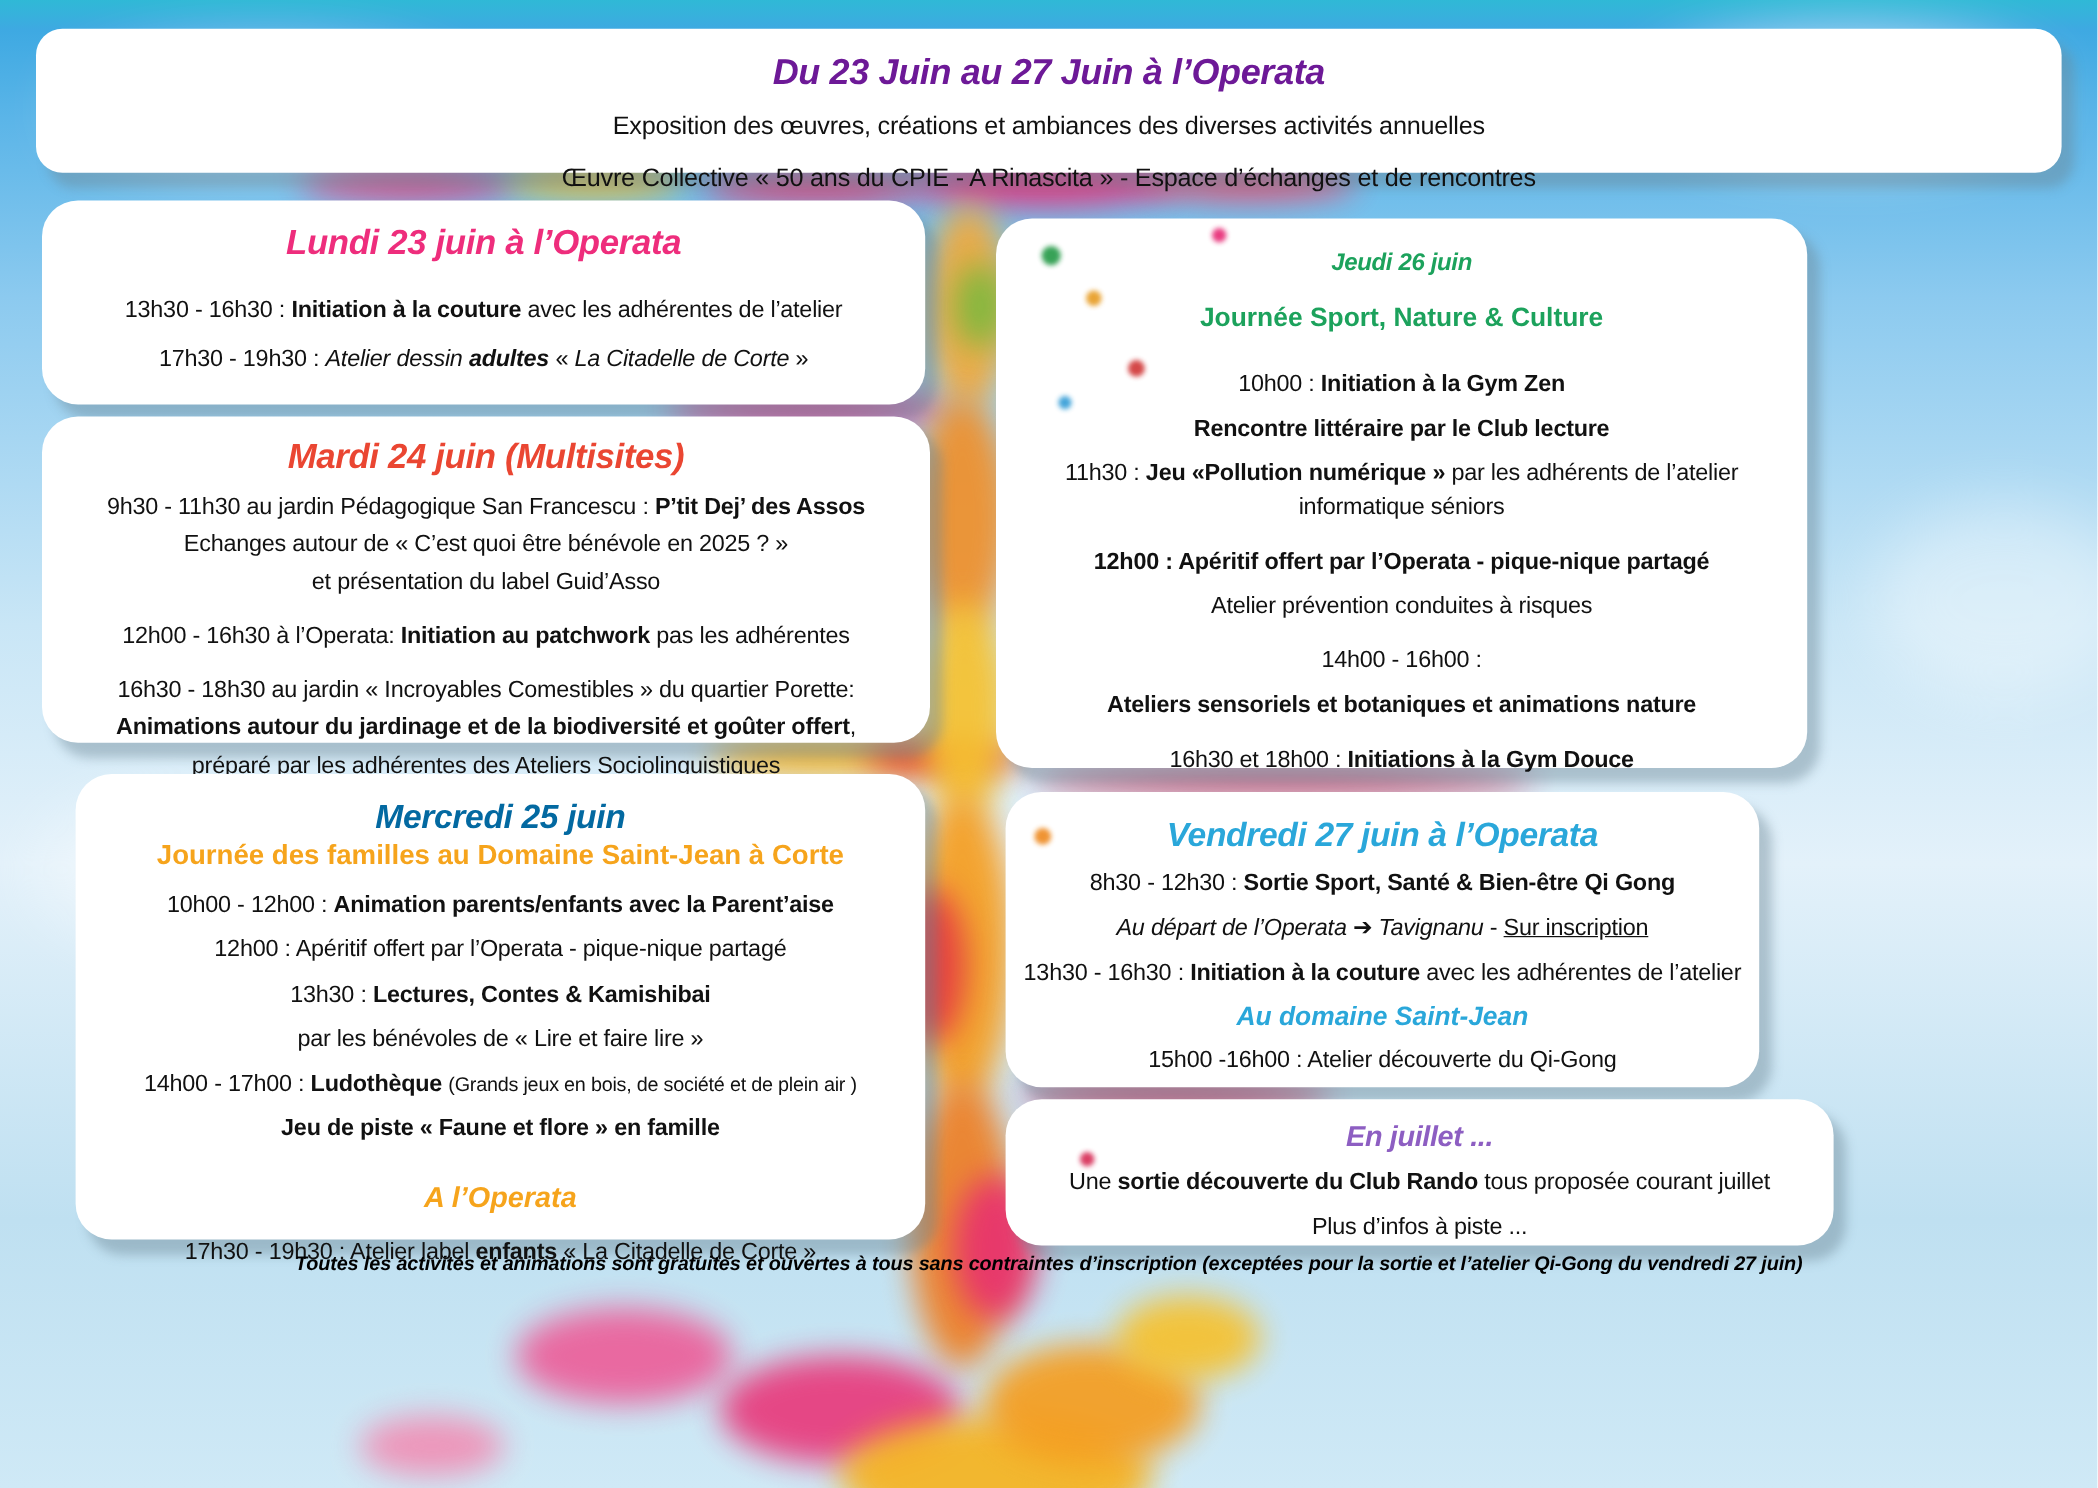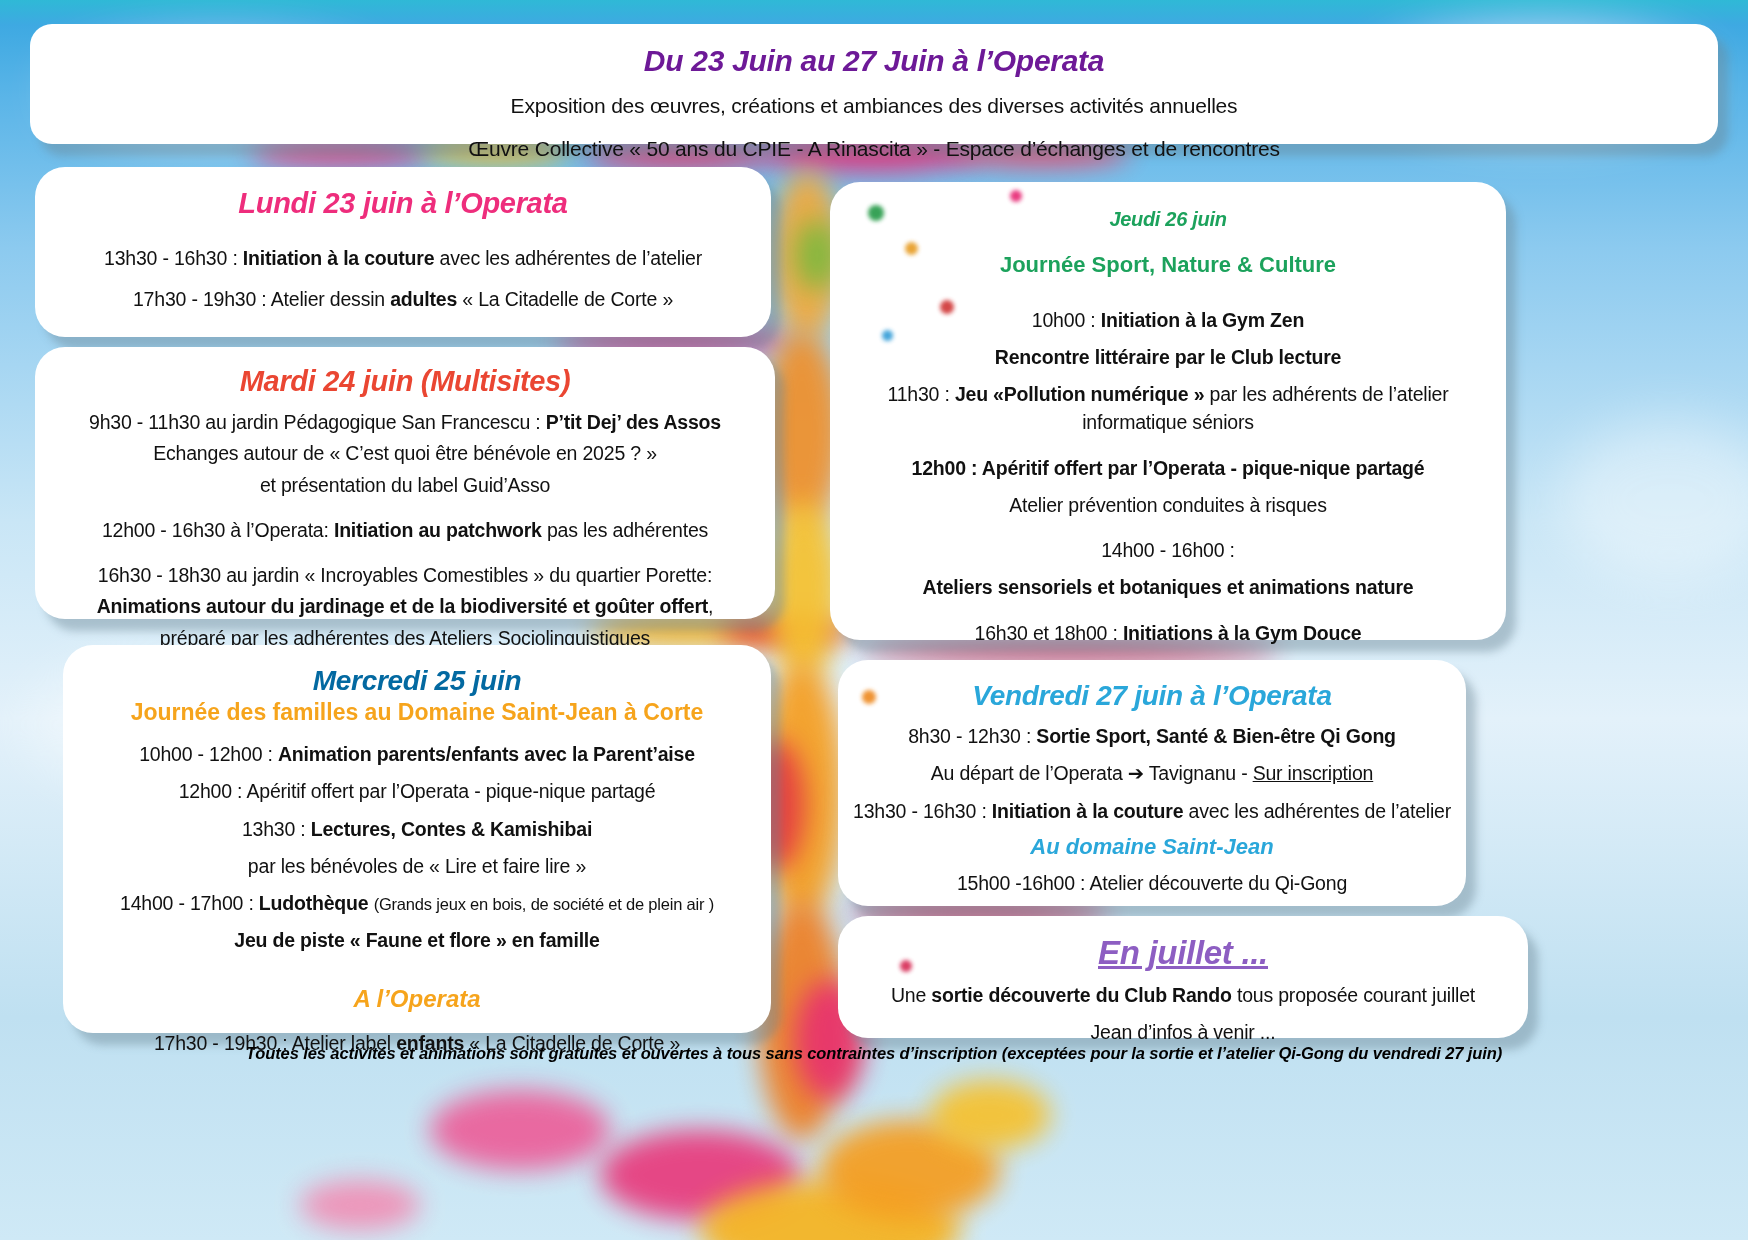--- a/index.html
+++ b/index.html
@@ -19,21 +19,21 @@
   .dot{position:absolute;border-radius:50%;filter:blur(2px);opacity:.95;z-index:3;}
   
   .card{
     position:absolute;background:#fff;border-radius:30px;z-index:2;
     box-shadow:10px 12px 9px rgba(105,130,145,.42);
     text-align:center;box-sizing:border-box;padding:12px 12px 0 12px;
   }
   .title{font-weight:700;font-style:italic;letter-spacing:-.3px;}
   .line{font-size:19.5px;letter-spacing:-.2px;line-height:1.45;margin:9px 0;}
   .seg-b{font-weight:700;}
-  .seg-i{}
+  .seg-i{font-style:italic;}
   .seg-u{text-decoration:underline;}
   .seg-s{font-size:16.5px;}
 
   .header-card{left:30px;top:24px;width:1688px;height:120px;border-radius:22px;}
   .header-card .title{font-size:30px;margin:8px 0 2px 0;}
   .header-card .line{font-size:21px;margin:13px 0;}
 
   .lundi-card{left:35px;top:167px;width:736px;height:170px;}
   .lundi-card .title{font-size:29px;margin:8px 0 24px 0;}
   .lundi-card .line{margin:13px 0;}
@@ -51,21 +51,21 @@
   .jeudi-card{left:830px;top:182px;width:676px;height:458px;}
   .jeudi-card .title{font-size:20px;margin:14px 0 20px 0;}
   .jeudi-card .subtitle{font-size:22px;margin:4px 0 0 0;line-height:1.3;}
   .jeudi-card .first{margin-top:26px;}
 
   .vendredi-card{left:838px;top:660px;width:628px;height:246px;}
   .vendredi-card .title{font-size:28px;margin:8px 0 10px 0;}
   .vendredi-card .subhead{font-size:22px;margin:4px 0 6px 0;}
 
   .juillet-card{left:838px;top:916px;width:690px;height:122px;}
-  .juillet-card .title{font-size:33px;margin:6px 0 8px 0;text-decoration:underline;}
+  .juillet-card .title{font-size:24px;margin:6px 0 8px 0;}
 
   .footer{
     position:absolute;left:0;top:1044px;width:100%;text-align:center;z-index:2;
     font-weight:700;font-style:italic;font-size:16.5px;letter-spacing:-.1px;color:#000;
   }
 </style>
 </head>
 <body>
 
 <div class="page">
@@ -162,18 +162,18 @@
     <div class="line"><span>8h30 - 12h30 : </span><span class="seg-b">Sortie Sport, Santé &amp; Bien-être Qi Gong</span></div>
     <div class="line"><span class="seg-i">Au départ de l’Operata </span><span class="seg-b">➔</span><span class="seg-i"> Tavignanu</span><span>  -  </span><span class="seg-u">Sur inscription</span></div>
     <div class="line"><span>13h30 - 16h30 : </span><span class="seg-b">Initiation à la couture</span><span> avec les adhérentes de l’atelier</span></div>
     <div class="subhead" style="color: rgb(42, 167, 218);">Au domaine Saint-Jean</div>
     <div class="line"><span>15h00 -16h00 : Atelier découverte du Qi-Gong</span></div>
   </div>
 
   <div class="card juillet-card">
     <div class="title" style="color: rgb(141, 94, 194);">En juillet ...</div>
     <div class="line"><span>Une </span><span class="seg-b">sortie découverte du Club Rando</span><span> tous proposée courant juillet</span></div>
-    <div class="line"><span>Jean d’infos à venir ...</span></div>
+    <div class="line"><span>Plus d’infos à piste ...</span></div>
   </div>
 
   <div class="footer">Toutes les activités et animations sont gratuites et ouvertes à tous sans contraintes d’inscription (exceptées pour la sortie et l’atelier Qi-Gong du vendredi 27 juin)</div>
 
 </div>
 
 </body></html>

